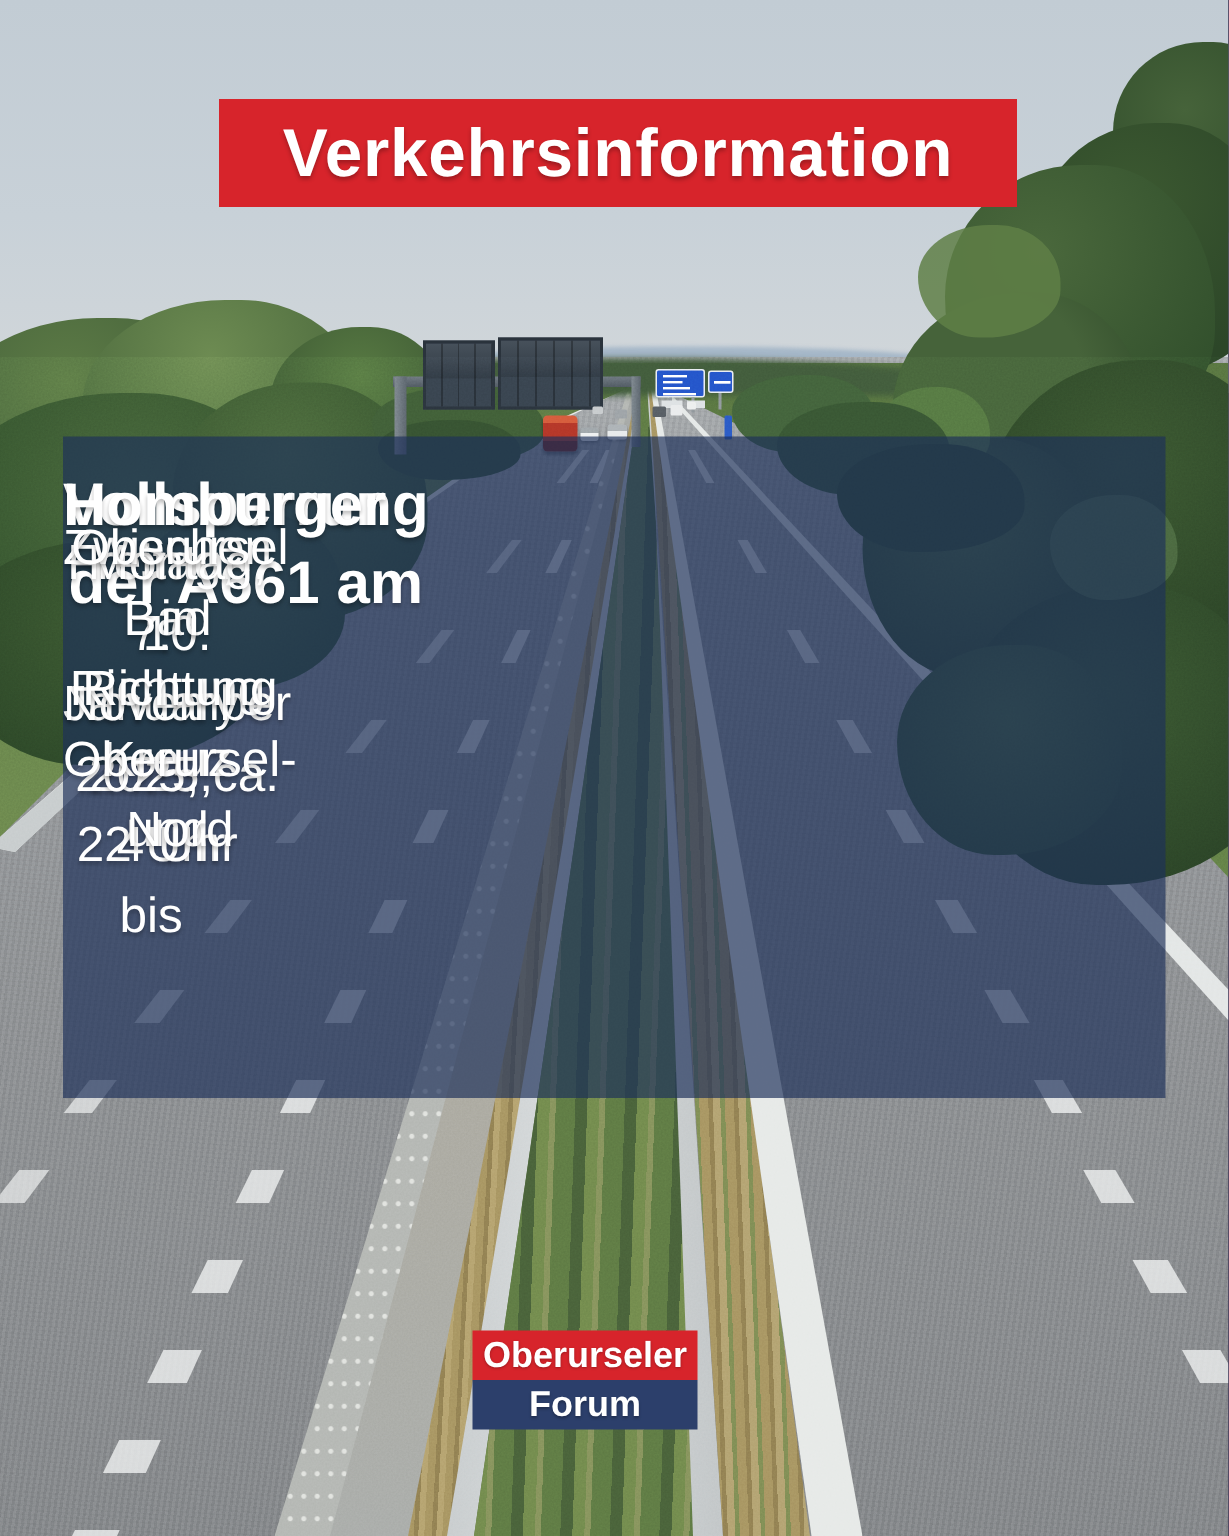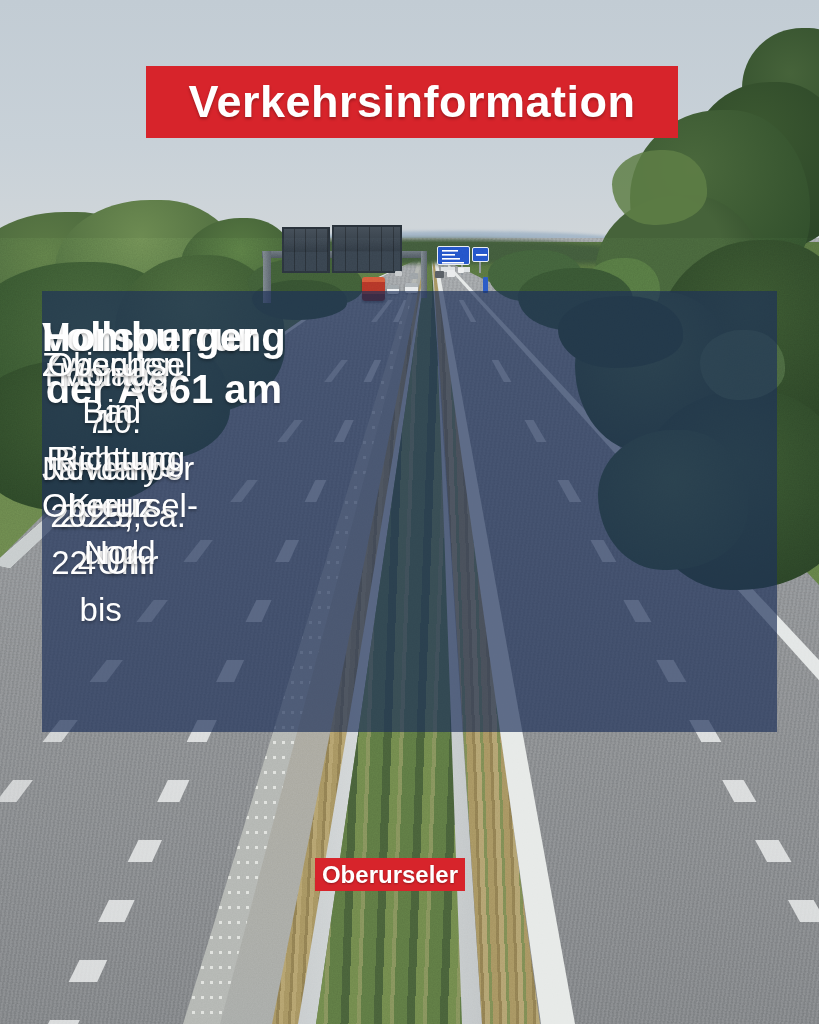--- a/index.html
+++ b/index.html
@@ -29,21 +29,21 @@
     display:flex;align-items:center;justify-content:center;}
   .top-banner span{position:static;font-size:45px;font-weight:700;letter-spacing:.5px;}
   .info-box{left:42px;top:291px;width:735px;height:441px;text-align:center;}
   .info-heading{position:static;display:block;margin-top:20px;
     font-size:40px;line-height:52px;font-weight:700;}
   .info-dates{position:static;display:block;margin-top:60px;
     font-size:33px;line-height:47px;font-weight:400;}
   .info-route{position:static;display:block;margin-top:50px;
     font-size:33px;line-height:47px;font-weight:400;}
   .info-box .line{position:static;display:block;}
-  .logo{left:315px;top:858px;width:150px;height:66px;}
+  .logo{left:315px;top:887px;width:150px;height:66px;}
   .logo-row{position:static;display:flex;align-items:center;justify-content:center;
     width:100%;height:33px;}
   .logo-row span{position:static;font-size:24px;font-weight:700;
     color:#fff;text-shadow:0 1px 2px rgba(0,0,0,.3);}
 
   .grain{left:0;top:238px;mix-blend-mode:overlay;opacity:.45;pointer-events:none;}
 </style>
 </head>
 <body>
 
@@ -151,15 +151,18 @@
     <span class="info-route txt">
       <span class="line">Zwischen Bad Richtung Kreuz und</span>
       <span class="line">Oberursel in Richtung Oberursel-Nord</span>
     </span>
   </div>
 
   <div class="logo">
     <div class="logo-row" style="background-color: rgb(215, 36, 43);">
       <span>Oberurseler</span>
     </div>
+    <div class="logo-row" style="top: 33px; background-color: rgb(44, 63, 107);">
+      <span>Forum</span>
+    </div>
   </div>
 
 </div>
 
 </body></html>

